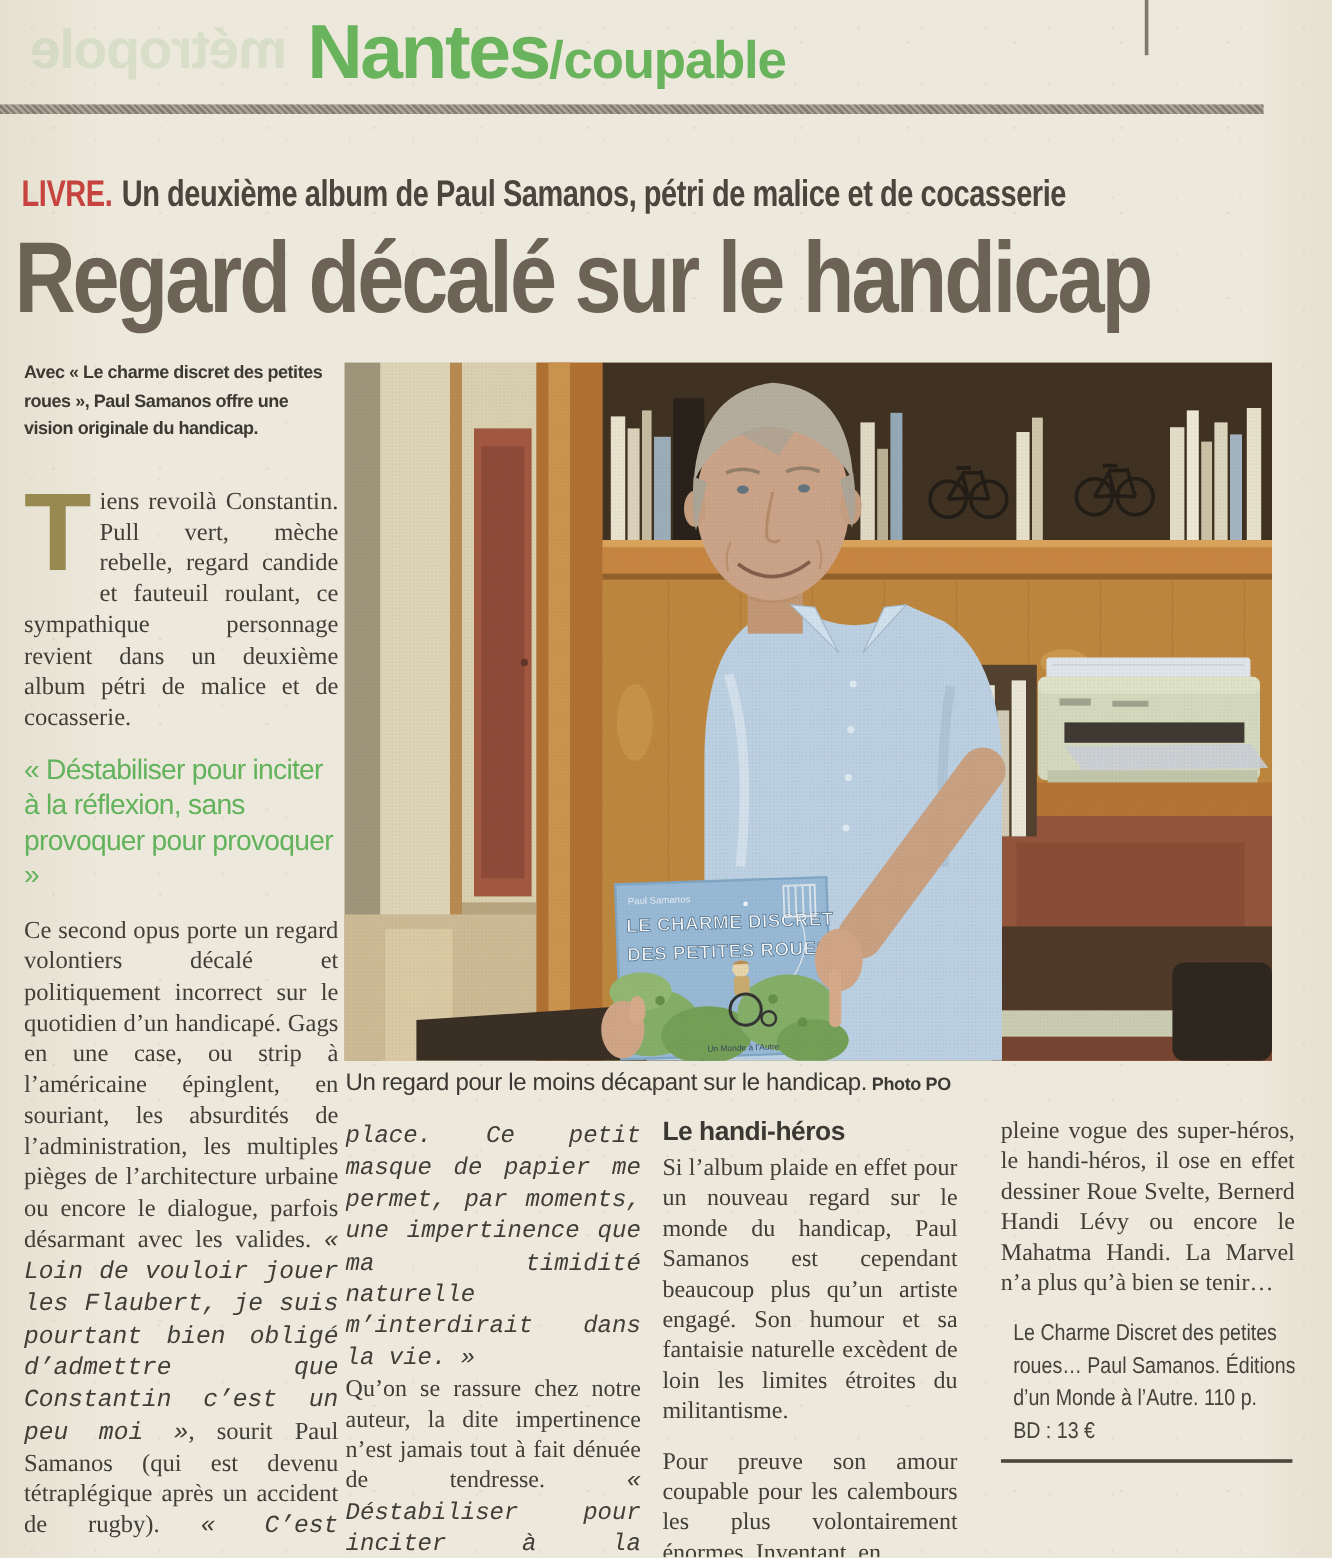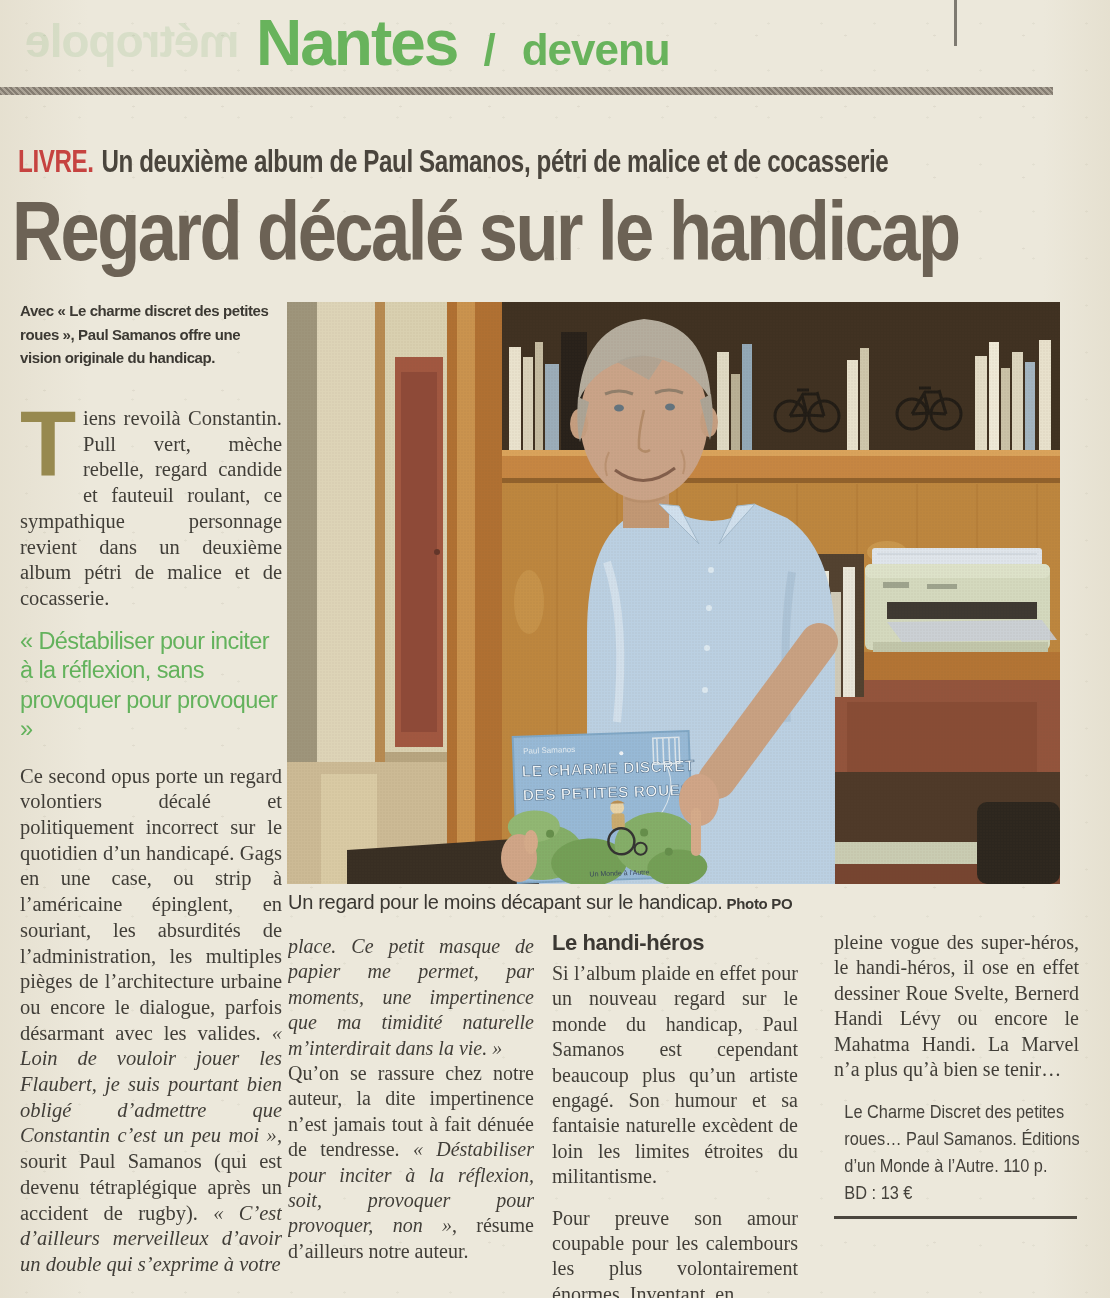--- a/index.html
+++ b/index.html
@@ -9,21 +9,21 @@
     background-image:
       radial-gradient(rgba(120,110,85,.10) 1px, transparent 1.4px),
       radial-gradient(rgba(100,95,70,.07) 1px, transparent 1.3px),
       linear-gradient(90deg, rgba(210,200,175,.25), rgba(236,232,219,0) 8%, rgba(236,232,219,0) 94%, rgba(214,206,182,.3));
     background-size:89px 71px, 53px 47px, 100% 100%;
     font-family:"Liberation Serif", serif; color:#413e38;}
   .ghost{position:absolute;left:26px;top:14px;font-family:"Liberation Sans",sans-serif;
     font-weight:700;font-size:46px;letter-spacing:-1px;color:rgba(112,172,106,.16);
     transform:scaleX(-1);transform-origin:center;white-space:nowrap;}
   .corner-tick{position:absolute;left:954px;top:0;width:3px;height:46px;background:#5a564e;opacity:.75;}
-  .brand{position:absolute;left:256px;top:6px;display:flex;align-items:baseline;gap:26px;
+  .brand{position:absolute;left:256px;top:6px;display:flex;align-items:baseline;gap:0;
     font-family:"Liberation Sans",sans-serif;font-weight:700;color:#68b35c;}
   .brand-main{font-size:64px;letter-spacing:-2px;}
   .brand-sep{font-size:44px;}
   .brand-sub{font-size:44px;letter-spacing:-1px;}
   .top-rule{position:absolute;left:0;top:87px;width:1053px;height:8px;
     background:repeating-linear-gradient(45deg,#857d72 0 2px,#aba396 2px 4px);}
   .kicker{position:absolute;left:18px;top:144px;font-family:"Liberation Sans",sans-serif;
     font-weight:700;font-size:31px;letter-spacing:-.5px;color:#4a453d;white-space:nowrap;
     transform:scaleX(.78);transform-origin:0 0;}
   .kicker-label{color:#c64340;margin-right:10px;}
@@ -32,21 +32,21 @@
     white-space:nowrap;transform:scaleX(.84);transform-origin:0 0;}
   .lede{position:absolute;left:20px;top:299px;width:264px;font-family:Liberation Sans, sans-serif;
     font-weight:700;font-size:15px;line-height:23.5px;letter-spacing:-.4px;color:#3c3933;}
   .col{position:absolute;overflow:hidden;}
   .col1{left:20px;top:406px;width:262px;height:880px;}
   .body-text{font-size:20.5px;line-height:25.7px;text-align:justify;color:#413e38;}
   .dropcap{float:left;font-family:"Liberation Sans",sans-serif;font-weight:700;
     font-size:92px;line-height:68px;height:76px;width:56px;color:#97894f;margin:4px 7px 0 0;}
   .pullquote{font-family:"Liberation Sans",sans-serif;font-weight:400;font-size:23.5px;
     line-height:29.5px;letter-spacing:-.6px;color:#63b25c;margin:15px 0 19px 0;}
-  .seg-italic{font-style:italic;}
+  .seg-italic{font-style:italic;font-family:Liberation Mono, monospace;}
   .photo{position:absolute;left:287px;top:302px;width:773px;height:582px;margin:0;}
   .caption{position:absolute;left:288px;top:891px;width:770px;font-family:"Liberation Sans",sans-serif;
     font-size:20px;letter-spacing:-.3px;color:#3b3833;}
   .credit{font-size:15px;font-weight:700;margin-left:4px;}
   .colA{left:288px;top:934px;width:246px;height:364px;}
   .colB{left:552px;top:930px;width:246px;height:368px;}
   .colC{left:834px;top:930px;width:245px;height:368px;}
   .colA .body-text,.colB .body-text,.colC .body-text{font-size:20px;line-height:25.4px;}
   .subhead{font-family:"Liberation Sans",sans-serif;font-weight:700;font-size:22px;
     letter-spacing:-.4px;color:#3b3833;margin:0 0 5px 0;}
@@ -60,21 +60,21 @@
 <body>
 
 <div class="page">
 
   <div class="ghost">métropole</div>
   <div class="corner-tick"></div>
 
   <div class="brand">
     <span class="brand-main">Nantes</span>
     <span class="brand-sep">/</span>
-    <span class="brand-sub">devenu</span>
+    <span class="brand-sub">coupable</span>
   </div>
 
   <div class="top-rule"></div>
 
   <div class="kicker">
     <span class="kicker-label">LIVRE.</span><span>Un deuxième album de Paul Samanos, pétri de malice et de cocasserie</span>
   </div>
 
   <h1 class="headline">Regard décalé sur le handicap</h1>
 

